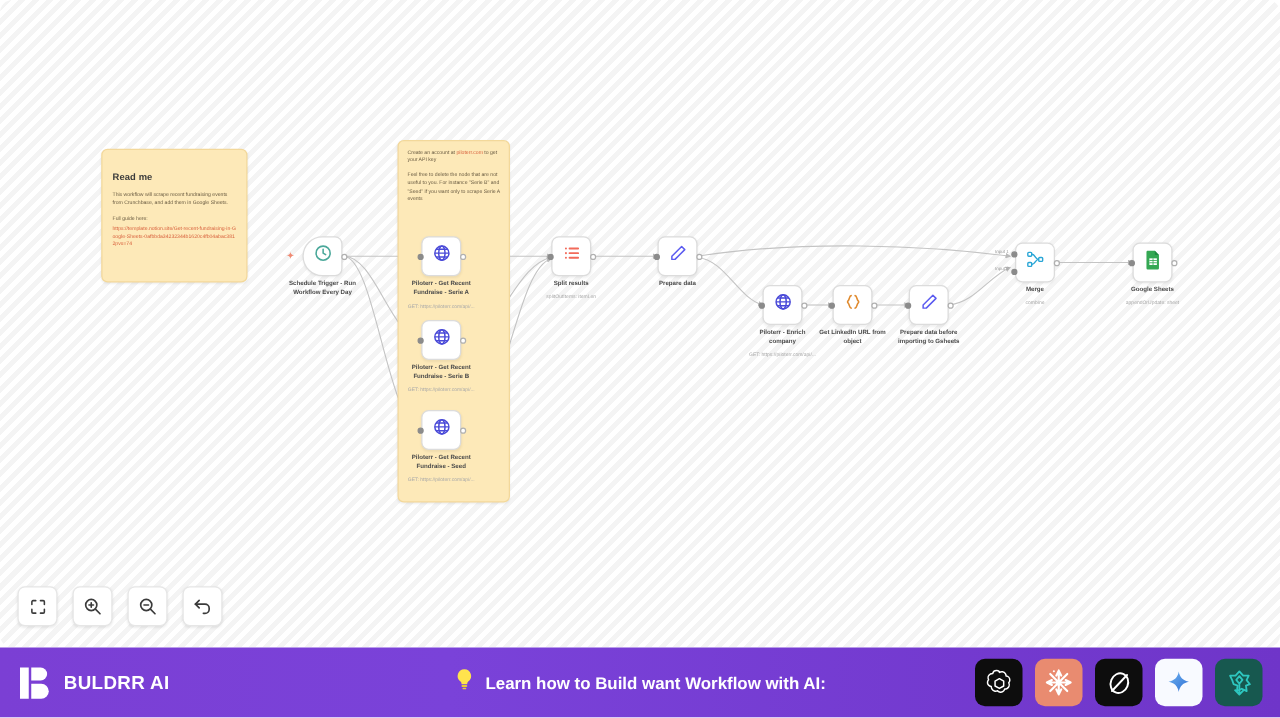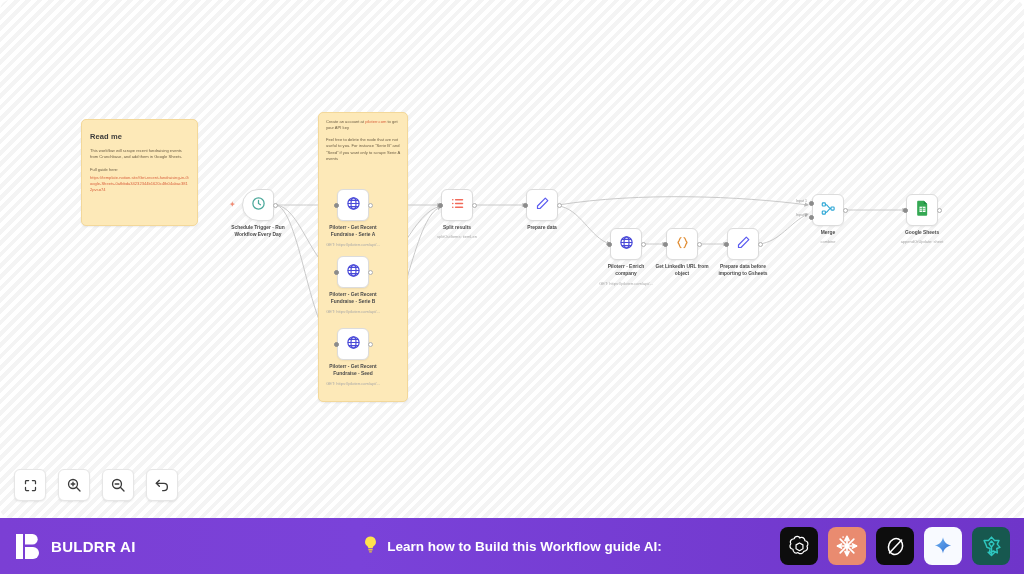--- a/index.html
+++ b/index.html
@@ -23,21 +23,21 @@
   #edges { position: absolute; left: 0; top: 0; width: 1024px; height: 518px; pointer-events: none; }
 
   
   .sticky {
     position: absolute;
     background: #fde9b8;
     border: 1px solid #f3d89a;
     border-radius: 5px;
     box-shadow: 0 1px 2px rgba(0,0,0,.07);
   }
-  #note-readme { left: 81px; top: 119px; width: 117px; height: 107px; padding: 12px 8px; }
+  #note-readme { left: 81px; top: 119px; width: 117px; height: 107px; padding: 17px 8px; }
   #note-api { left: 318px; top: 112px; width: 90px; height: 290px; padding: 6px 7px; }
 
   .note-title {
     font-size: 7.5px; font-weight: bold; color: #3b3b3b;
     margin-bottom: 7px; letter-spacing: .1px;
   }
   .note-p {
     font-size: 4.1px; line-height: 1.55; color: #6b5d43;
     margin-bottom: 6px; word-break: break-word;
   }
@@ -395,21 +395,21 @@
     </div>
 
     <div id="footer-center">
       <span>
         <svg width="17" height="19" viewBox="0 0 20 22">
           <path d="M10 1.5a6.3 6.3 0 0 0-3.6 11.5c.6.5.9 1.1.9 1.8v.7h5.4v-.7c0-.7.3-1.3.9-1.8A6.3 6.3 0 0 0 10 1.5z" fill="#ffe34d"></path>
           <rect x="7.3" y="16.4" width="5.4" height="1.7" rx=".8" fill="#e8c93a"></rect>
           <rect x="8.2" y="18.8" width="3.6" height="1.6" rx=".8" fill="#e8c93a"></rect>
         </svg>
       </span>
-      <span id="footer-cta">Learn how to Build this Workflow guide AI:</span>
+      <span id="footer-cta">Learn how to Build want Workflow with AI:</span>
     </div>
 
     <div id="ai-icons">
 
       <div class="ai-icon" style="background:#0d0d0d">
         <svg width="23" height="23" viewBox="0 0 24 24" fill="none" stroke="#ffffff" stroke-width="1.25" stroke-linejoin="round">
           <path d="M12 3.1c1.6-1.2 3.9-.8 5 .9.4.6.6 1.3.6 2 1.9.2 3.3 1.9 3.1 3.8-.1.7-.4 1.4-.9 1.9.9 1.7.3 3.8-1.4 4.8-.6.3-1.3.5-2 .5-.5 1.8-2.4 2.9-4.2 2.4-.7-.2-1.3-.6-1.7-1.1-1.7.9-3.8.3-4.8-1.4-.3-.6-.5-1.3-.5-2-1.9-.2-3.3-1.9-3.1-3.8.1-.7.4-1.4.9-1.9-.9-1.7-.3-3.8 1.4-4.8.6-.3 1.3-.5 2-.5.4-1.4 1.7-2.4 3.2-2.4.9 0 1.7.3 2.4.9z"></path>
           <path d="M12 8.3l3.6 2v4.1l-3.6 2-3.6-2v-4.1z"></path>
         </svg>
       </div>

